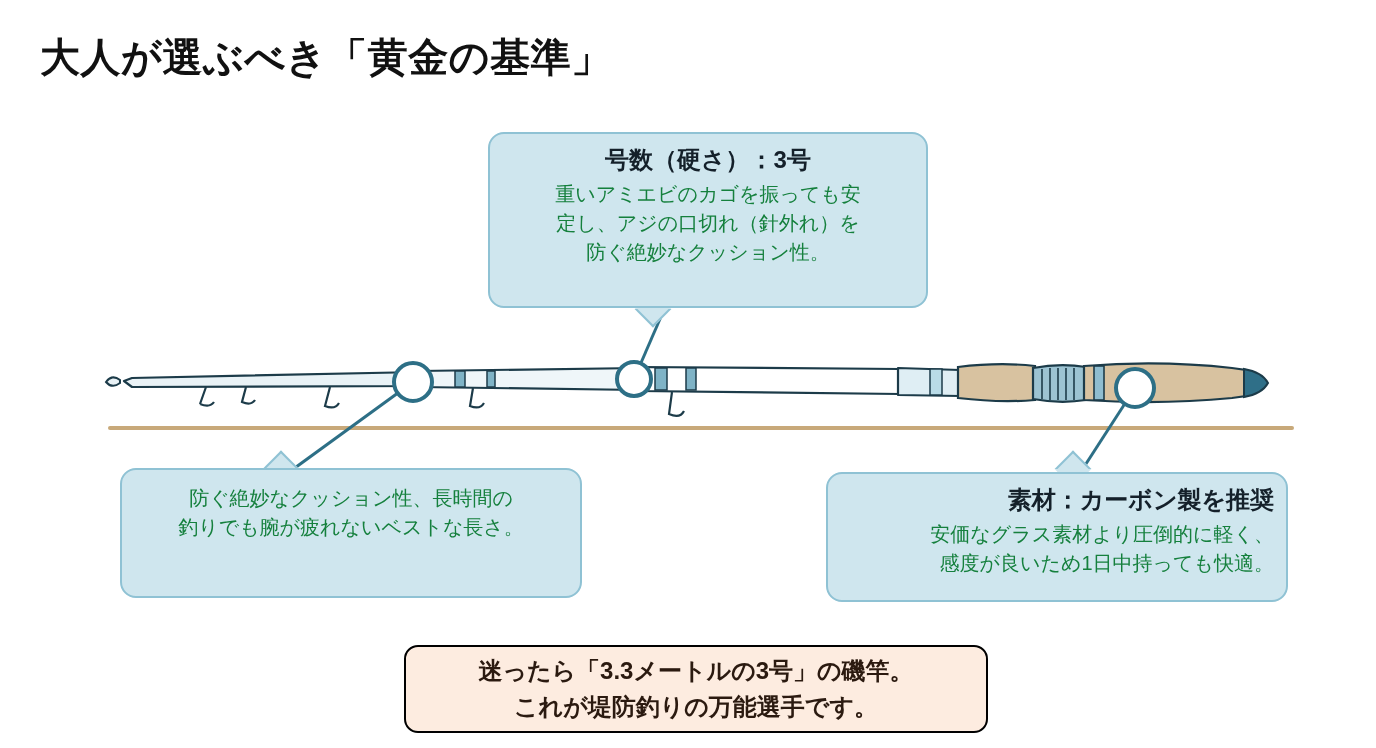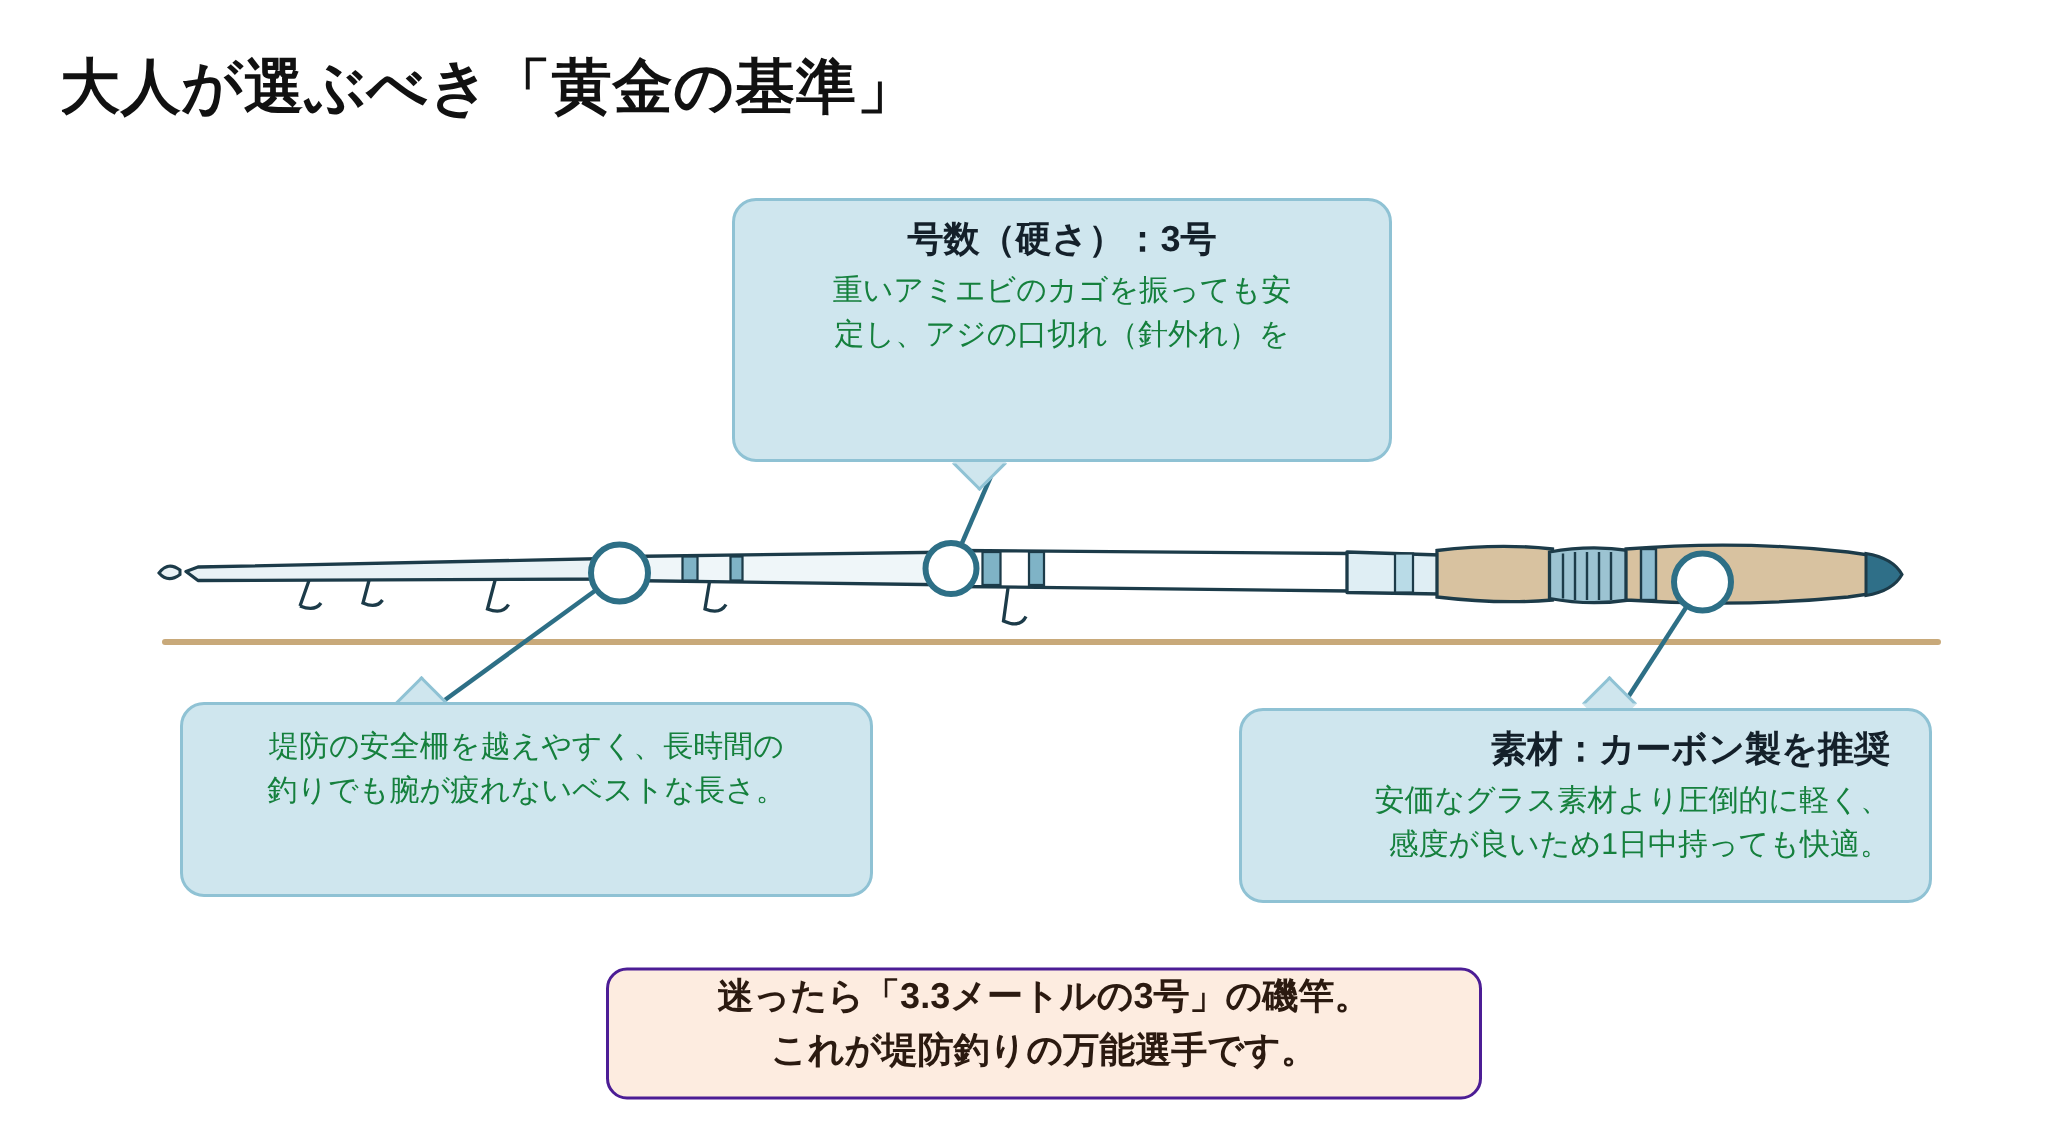--- a/index.html
+++ b/index.html
@@ -23,21 +23,21 @@
     white-space:nowrap;
   }
 
   
   .bubble{
     position:absolute;
     background:#cfe6ee;
     border:2px solid #8fc2d4;
     border-radius:16px;
     box-sizing:border-box;
-    padding:10px 26px;
+    padding:10px 12px;
     text-align:center;
   }
   .bubble .head{
     font-size:24px;
     font-weight:bold;
     line-height:1.35;
     color:#14202a;
     white-space:nowrap;
   }
   .bubble .body{
@@ -62,26 +62,27 @@
   #tail-hardness{ left:640px; top:296px; transform:rotate(45deg); border-top-color:transparent; border-left-color:transparent;}
   #tail-length{ left:268px; top:456px; transform:rotate(45deg); border-right-color:transparent; border-bottom-color:transparent;}
   #tail-material{ left:1060px; top:456px; transform:rotate(45deg); border-right-color:transparent; border-bottom-color:transparent;}
 
   
   #bubble-summary{
     position:absolute;
     left:404px;top:645px;
     width:584px;height:88px;
     background:#fdece0;
-    border:2px solid #4c1d95;
+    border:2px solid #000000;
     border-radius:14px;
     box-sizing:border-box;
     display:flex;
     flex-direction:column;
     align-items:center;
+    justify-content:center;
     text-align:center;
   }
   #bubble-summary div{
     font-size:24px;
     font-weight:bold;
     line-height:1.5;
     color:#2b1a10;
     white-space:nowrap;
   }
 
@@ -154,26 +155,27 @@
 
   <div class="tail" id="tail-hardness"></div>
   <div class="tail" id="tail-length"></div>
   <div class="tail" id="tail-material"></div>
 
   <div class="bubble" id="bubble-hardness">
     <div class="head">号数（硬さ）：3号</div>
     <div class="body">
       <div>重いアミエビのカゴを振っても安</div>
       <div>定し、アジの口切れ（針外れ）を</div>
+      <div>防ぐ絶妙なクッション性。</div>
     </div>
   </div>
 
   <div class="bubble" id="bubble-length">
     <div class="body">
-      <div>堤防の安全柵を越えやすく、長時間の</div>
+      <div>防ぐ絶妙なクッション性、長時間の</div>
       <div>釣りでも腕が疲れないベストな長さ。</div>
     </div>
   </div>
 
   <div class="bubble" id="bubble-material">
     <div class="head">素材：カーボン製を推奨</div>
     <div class="body">
       <div>安価なグラス素材より圧倒的に軽く、</div>
       <div>感度が良いため1日中持っても快適。</div>
     </div>

